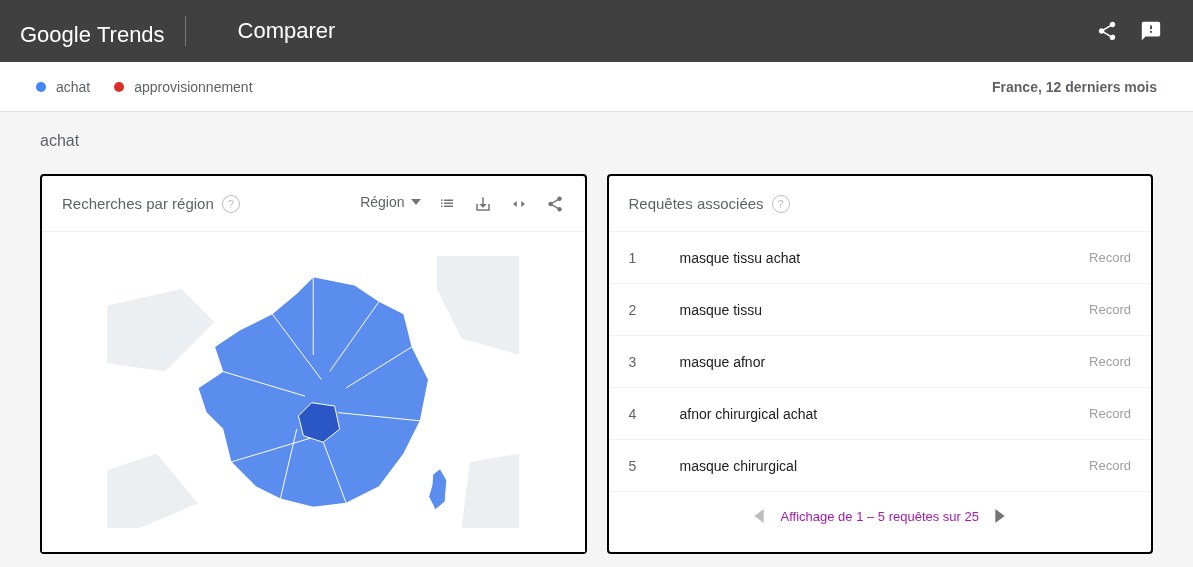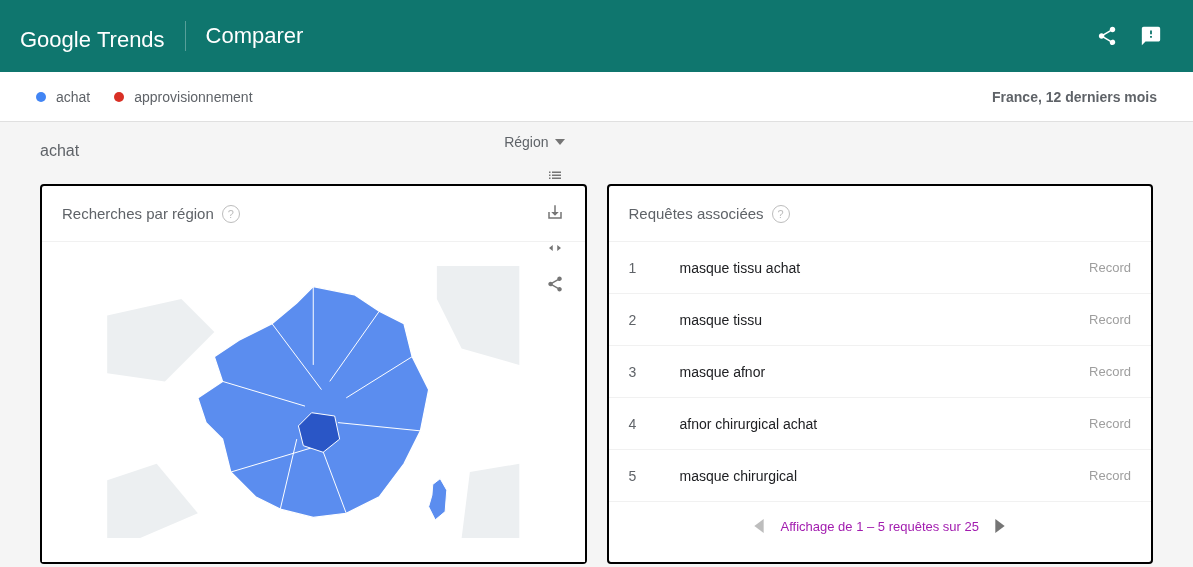--- a/index.html
+++ b/index.html
@@ -1,44 +1,44 @@
 <!DOCTYPE html>
 <html><head>
 <meta charset="utf-8">
 <style>
   * { box-sizing: border-box; margin: 0; padding: 0; }
   body { font-family: Arial, sans-serif; background: #f5f5f5; color: #202124; width: 1193px; }
   
-  .header { background: #0f766e; height: 72px; display: flex; align-items: center; padding: 0 20px; color: #fff; }
+  .header { background: #404040; height: 62px; display: flex; align-items: center; padding: 0 20px; color: #fff; }
   .logo { font-size: 22px; font-weight: 400; display: flex; align-items: baseline; gap: 2px; }
   .logo-g { font-weight: 500; }
   .logo-trends { font-weight: 400; margin-left: 4px; margin-top: 8px; }
   .header-divider { width: 1px; height: 30px; background: rgba(255,255,255,0.3); margin: 0 20px; }
-  .header-title { font-size: 22px; font-weight: 400; }
+  .header-title { font-size: 22px; font-weight: 400; margin-left: 32px; }
   .header-spacer { flex: 1; }
   .header-icon { width: 44px; height: 44px; display: flex; align-items: center; justify-content: center; cursor: pointer; fill: #fff; }
   
   .compare-bar { background: #fff; height: 50px; display: flex; align-items: center; padding: 0 36px; border-bottom: 1px solid #e0e0e0; }
   .legend-item { display: flex; align-items: center; margin-right: 24px; font-size: 14px; color: #5f6368; }
   .legend-dot { width: 10px; height: 10px; border-radius: 50%; margin-right: 10px; }
   .dot-blue { background: #4285f4; }
   .dot-red { background: #d93025; }
   .compare-spacer { flex: 1; }
   .compare-meta { font-size: 14px; color: #5f6368; font-weight: bold; }
   
   .section-title { padding: 20px 40px 8px; font-size: 16px; color: #5f6368; }
   
   .cards { display: flex; gap: 20px; padding: 16px 40px 24px; }
   .card { background: #fff; border: 2px solid #000000; border-radius: 4px; flex: 1; }
   
   .card-header { height: 56px; display: flex; align-items: center; padding: 0 20px; border-bottom: 1px solid #f1f1f1; }
   .card-title { font-size: 15px; color: #5f6368; display: flex; align-items: center; gap: 8px; }
   .help-icon { width: 18px; height: 18px; border: 1.5px solid #bdbdbd; border-radius: 50%; display: inline-flex; align-items: center; justify-content: center; font-size: 11px; color: #bdbdbd; }
   .card-header-spacer { flex: 1; }
-  .card-controls { display: flex; align-items: flex-end; gap: 16px; flex-direction: column; }
+  .card-controls { display: flex; align-items: flex-start; gap: 16px; }
   .dropdown { display: flex; align-items: center; gap: 6px; font-size: 14px; color: #5f6368; cursor: pointer; }
   .control-icon { width: 20px; height: 20px; display: flex; align-items: center; justify-content: center; cursor: pointer; fill: #757575; color: #757575; }
   
   .map-container { padding: 24px; height: 320px; display:flex; align-items:center; justify-content:center; background: linear-gradient(#fff,#fff); }
   
   .query-list { }
   .query-row { display: flex; align-items: center; padding: 0 20px; height: 52px; border-bottom: 1px solid #f1f1f1; }
   .query-rank { width: 24px; font-size: 14px; color: #5f6368; }
   .query-text { flex: 1; font-size: 14px; color: #202124; padding-left: 8px; margin-left: 19px; }
   .query-value { font-size: 13px; color: #9e9e9e; }

